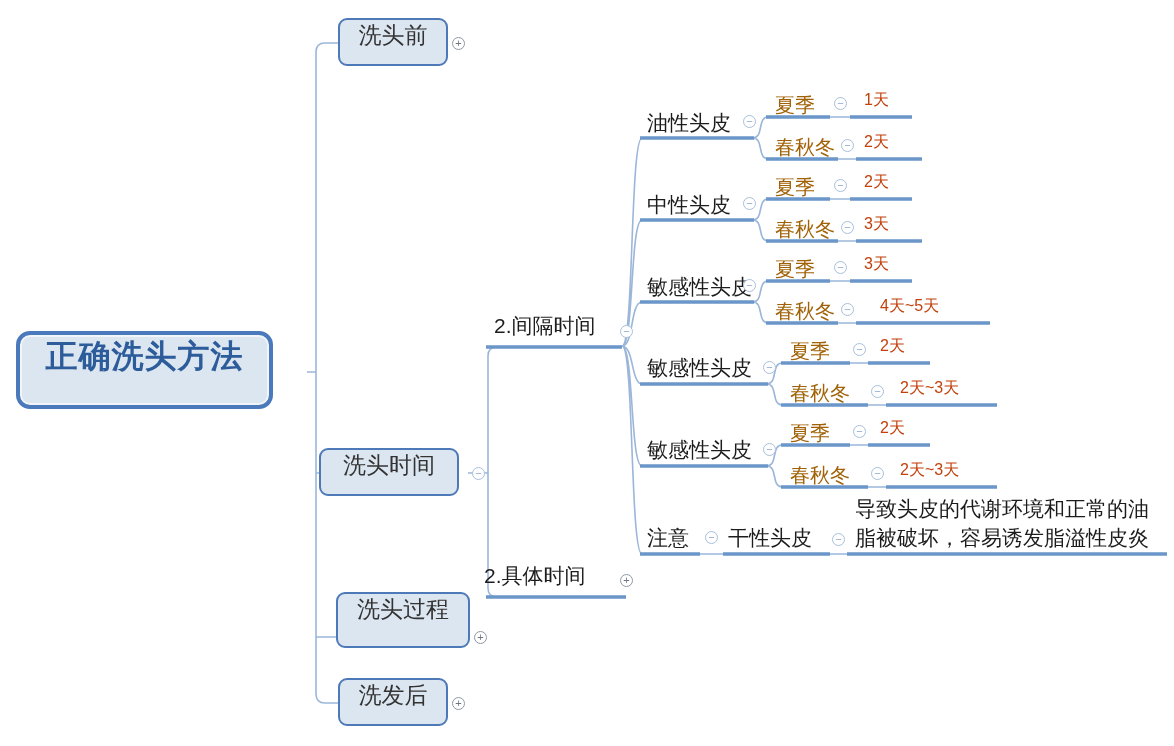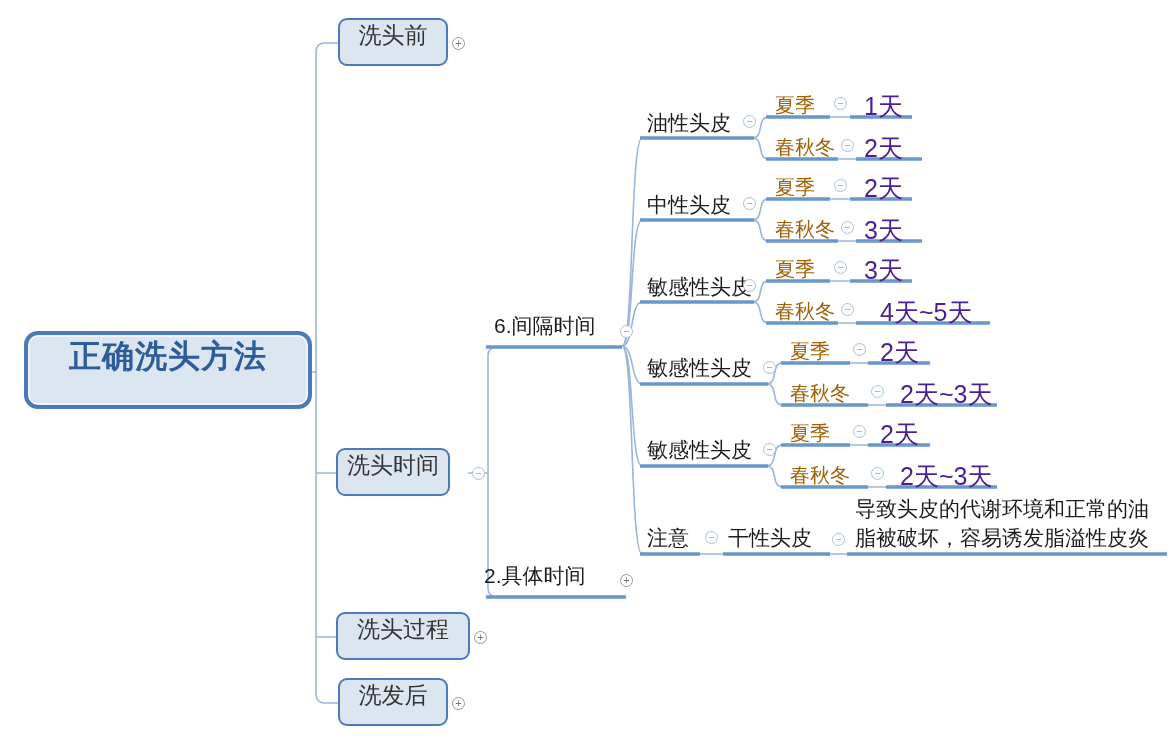--- a/index.html
+++ b/index.html
@@ -15,21 +15,21 @@
     cursor:default;
   }
   .rootnode{
     border-width:4px;border-radius:14px;border-color:#4a7abc;
     box-shadow:inset 0 0 0 2px rgba(255,255,255,.6);
     font-size:32px;font-weight:bold;color:#2d5c9b;letter-spacing:1px;
   }
   .t{position:absolute;white-space:nowrap;font-size:21px;color:#1c1c1c;}
   .t.sub{font-size:21px;}
   .season{position:absolute;white-space:nowrap;font-size:20px;color:#a16207;}
-  .val{position:absolute;white-space:nowrap;font-size:25px;color:#4c1d95;}
+  .val{position:absolute;white-space:nowrap;font-size:16px;color:#c2410c;}
   .wrap{position:absolute;width:302px;font-size:21px;line-height:29px;color:#1c1c1c;}
   .tg{
     position:absolute;width:13px;height:13px;border-radius:50%;
     background:#fff;display:flex;align-items:center;justify-content:center;
     font-size:11px;line-height:11px;box-sizing:border-box;cursor:pointer;
   }
   .tg.plus{border:1px solid #8f99a6;color:#6d7683;}
   .tg.minus{border:1px solid #a9bfdb;color:#8fa9cc;}
 </style>
 </head>
@@ -57,45 +57,45 @@
       M486 347H622 M486 597H626
       M640 138H754 M640 220H754 M640 302H754 M640 384H768 M640 466H768
       M766 117H830 M850 117H912 M766 159H838 M856 159H922
       M766 199H830 M850 199H912 M766 241H838 M856 241H922
       M766 281H830 M850 281H912 M766 323H838 M856 323H990
       M781 363H850 M868 363H930 M781 405H868 M886 405H997
       M781 445H850 M868 445H930 M781 487H868 M886 487H997
       M640 554H700 M723 554H830 M847 554H1167"></path>
   </svg>
 
-  <div class="node rootnode" style="left:24px;top:331px;width:288px;height:78px">
+  <div class="node rootnode" style="left:16px;top:331px;width:257px;height:78px">
     <span>正确洗头方法</span>
   </div>
 
   <div class="node" style="left:338px;top:18px;width:110px;height:48px">
     <span>洗头前</span>
   </div>
   <div class="tg plus" style="left:452px;top:37px">+</div>
 
-  <div class="node" style="left:336px;top:448px;width:114px;height:48px">
+  <div class="node" style="left:319px;top:448px;width:140px;height:48px">
     <span>洗头时间</span>
   </div>
   <div class="tg minus" style="left:472px;top:467px">−</div>
 
-  <div class="node" style="left:336px;top:612px;width:134px;height:48px">
+  <div class="node" style="left:336px;top:592px;width:134px;height:56px">
     <span>洗头过程</span>
   </div>
   <div class="tg plus" style="left:474px;top:631px">+</div>
 
   <div class="node" style="left:338px;top:678px;width:110px;height:48px">
     <span>洗发后</span>
   </div>
   <div class="tg plus" style="left:452px;top:697px">+</div>
 
-  <div class="t sub" style="left:494px;top:312px">6.间隔时间</div>
+  <div class="t sub" style="left:494px;top:312px">2.间隔时间</div>
   <div class="tg minus" style="left:620px;top:325px">−</div>
 
   <div class="t sub" style="left:484px;top:562px">2.具体时间</div>
   <div class="tg plus" style="left:620px;top:574px">+</div>
 
   <div class="t" style="left:647px;top:109px">油性头皮</div>
   <div class="tg minus" style="left:743px;top:115px">−</div>
 
   <div class="t" style="left:647px;top:191px">中性头皮</div>
   <div class="tg minus" style="left:743px;top:197px">−</div>

